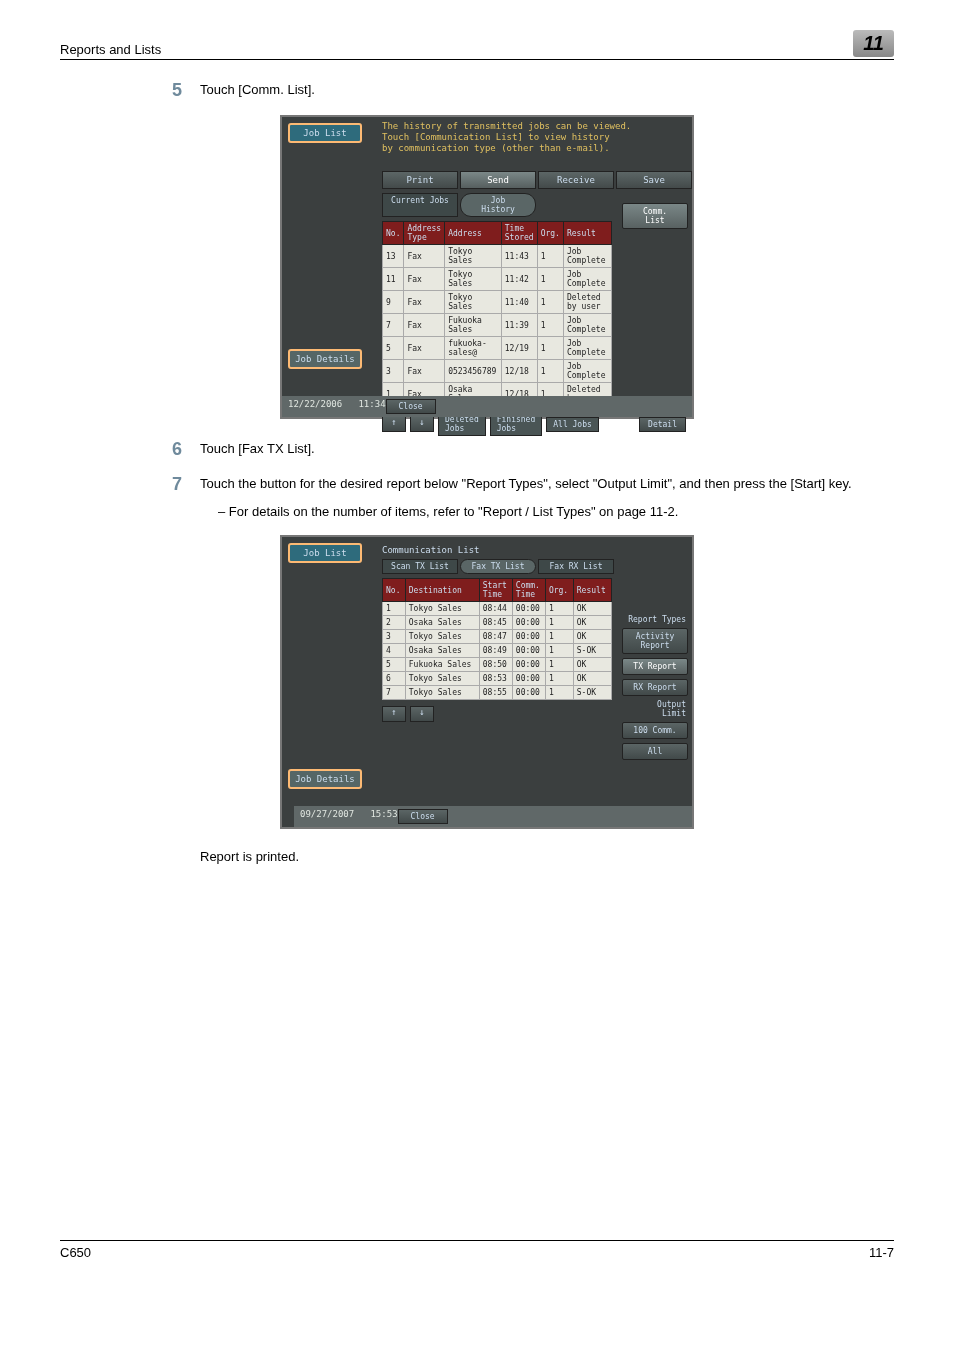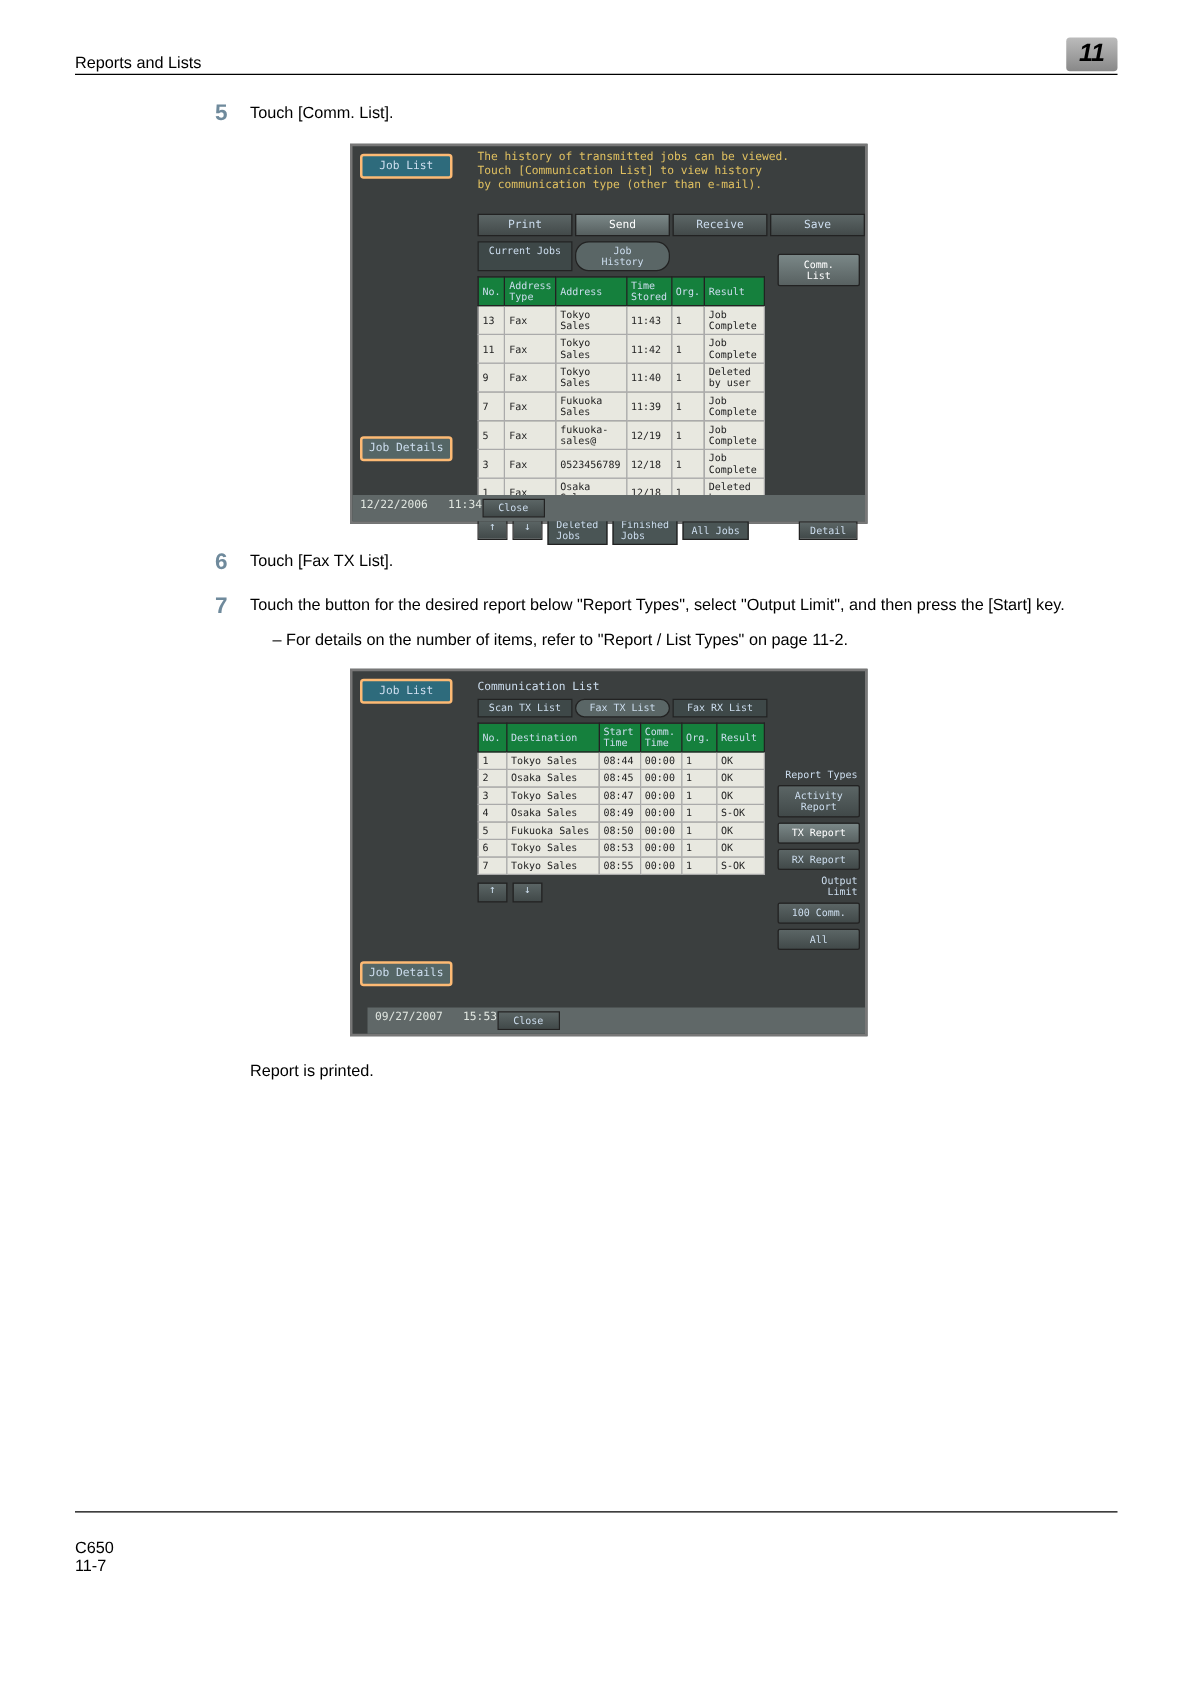--- a/index.html
+++ b/index.html
@@ -93,21 +93,21 @@
     background:#3e4848;
     border:1px solid #222;
     color:#cde;
     text-align:center;
     padding:2px 0;
     font-size:8px;
   }
   .sub-btn.sel { background:#5a6666;border-radius:11px; }
   .tbl { margin-left:100px; width: calc(100% - 100px); border-collapse: collapse; }
   .tbl th {
-    background:#15803d;
+    background:#7f1d1d;
     color:#cde;
     font-weight: normal;
     font-size:8px;
     padding:2px 3px;
     border:1px solid #222;
     text-align:left;
   }
   .tbl td {
     background:#e8e8e0;
     color:#222;
@@ -167,23 +167,22 @@
     padding:2px 12px;
   }
 
   
   .footer-row {
     position:absolute;
     left:60px; right:60px; bottom:20px;
     border-top:1px solid #000;
     display:flex;
     justify-content:space-between;
-    padding-top:20px;
+    padding-top:4px;
     font-size:13px;
-    flex-direction:column;
   }
 </style>
 </head>
 <body>
 
 <div class="page">
 
   <div class="header-row">
     <span class="header-title">Reports and Lists</span>
     <span class="header-chip">11</span>

